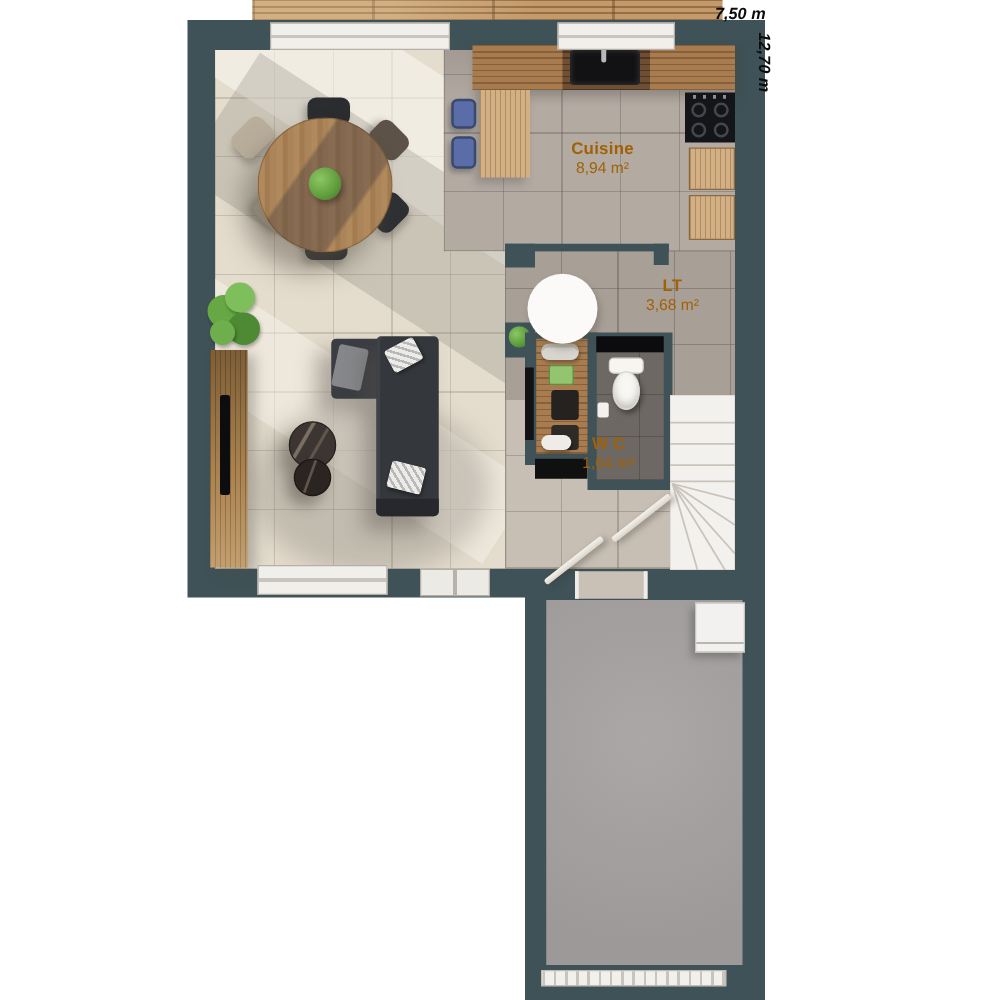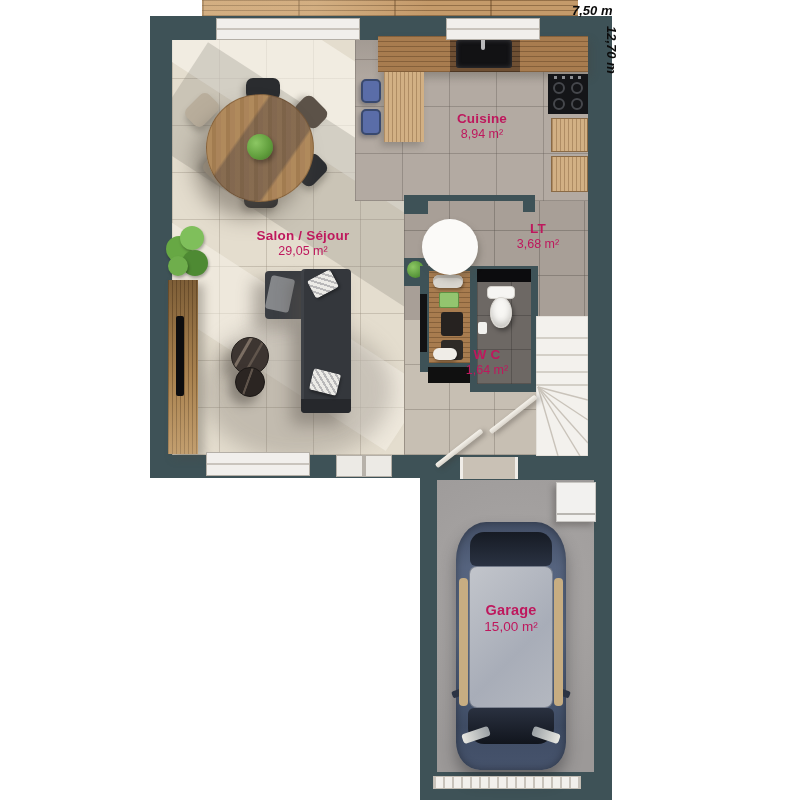--- a/index.html
+++ b/index.html
@@ -48,21 +48,21 @@
     border-bottom:3px solid #efe9e0;box-sizing:border-box;}
   .wood-h{background:#a87c4f;
     background-image:repeating-linear-gradient(0deg, rgba(70,45,20,.35) 0 1px, transparent 1px 5px);}
   .wood-v{background:#d2b084;
     background-image:repeating-linear-gradient(90deg, rgba(110,75,40,.35) 0 1px, transparent 1px 4px);}
   .wood-console{background:#a9824f;
     background-image:
       linear-gradient(180deg, rgba(60,40,20,.4), rgba(0,0,0,0) 55%, rgba(255,225,185,.3)),
       repeating-linear-gradient(90deg, rgba(70,45,20,.4) 0 1px, transparent 1px 4px);}
   
-  .room-label{transform:translateX(-50%);text-align:center;color:#be185d;white-space:nowrap;z-index:40;}
+  .room-label{transform:translateX(-50%);text-align:center;color:#a16207;white-space:nowrap;z-index:40;}
   .room-name{font-weight:bold;font-size:13.5px;letter-spacing:.2px;}
   .room-area{font-size:12.5px;margin-top:1px;}
   .dim{font-size:13px;font-weight:bold;font-style:italic;color:#0b0b0b;white-space:nowrap;z-index:50;}
   .chair{border-radius:7px;box-shadow:-3px 4px 6px rgba(90,84,76,.4);box-sizing:border-box;}
   .burner{position:absolute;width:12px;height:12px;border-radius:50%;border:2px solid #45474c;box-sizing:border-box;}
   .plantball{position:absolute;border-radius:50%;box-shadow:1px 2px 3px rgba(0,0,0,.3);}
 </style>
 </head>
 <body>
 
@@ -183,47 +183,25 @@
 
   <div class="a window" style="left:216px;top:18px;width:144px;height:22px;z-index:10;"></div>
   <div class="a window" style="left:446px;top:18px;width:94px;height:22px;z-index:10;"></div>
   <div class="a window" style="left:206px;top:452px;width:104px;height:24px;z-index:10;"></div>
   <div class="a glass-door" style="left:336px;top:455px;width:56px;height:22px;z-index:10;"></div>
   <div class="a" style="left:460px;top:457px;width:58px;height:22px;background:#c9c1b5;border-left:3px solid #f0ede8;border-right:3px solid #f0ede8;box-sizing:border-box;z-index:10;"></div>
   <div class="a" style="left:433px;top:776px;width:148px;height:13px;background:#f2f0ec;background-image:repeating-linear-gradient(90deg, #c8c3bb 0 2px, transparent 2px 9px);border:1px solid #c2bdb4;box-sizing:border-box;z-index:10;"></div>
 
   <div class="a" style="left:556px;top:482px;width:40px;height:40px;background:#f2f1ef;border:1px solid #c8c6c2;box-sizing:border-box;box-shadow:-3px 4px 6px rgba(60,58,55,.35);background-image:linear-gradient(to bottom, transparent 80%, #b9b6b1 80%, #b9b6b1 84%, transparent 84%);"></div>
 
-  <div class="a" style="left:456px;top:522px;width:110px;height:248px;">
-    <div class="a" style="left:0;top:0;width:110px;height:248px;border-radius:30px 30px 24px 24px / 38px 38px 28px 28px;
-         background:linear-gradient(180deg, #434f66 0%, #55637e 18%, #5a6983 45%, #4e5d78 62%, #3f4c64 82%, #46536c 100%);
-         box-shadow:0 10px 16px rgba(40,40,45,.45), inset 0 0 8px rgba(0,0,0,.35);"></div>
-    <div class="a" style="left:-4px;top:168px;width:10px;height:7px;background:#2c3443;border-radius:2px;transform:rotate(-20deg);"></div>
-    <div class="a" style="left:104px;top:168px;width:10px;height:7px;background:#2c3443;border-radius:2px;transform:rotate(20deg);"></div>
-    <div class="a" style="left:14px;top:10px;width:82px;height:34px;background:linear-gradient(180deg,#161b24,#2a3242);border-radius:14px 14px 6px 6px;"></div>
-    <div class="a" style="left:3px;top:56px;width:9px;height:128px;background:#c7ad82;border-radius:4px;"></div>
-    <div class="a" style="left:98px;top:56px;width:9px;height:128px;background:#c7ad82;border-radius:4px;"></div>
-    <div class="a" style="left:13px;top:44px;width:84px;height:142px;background:linear-gradient(135deg,#c2c5cb,#a8adb8 60%,#b4b8c0);border:1px solid rgba(60,70,90,.5);box-sizing:border-box;border-radius:8px;"></div>
-    <div class="a" style="left:12px;top:186px;width:86px;height:36px;background:linear-gradient(180deg,#2a3140,#11151d);border-radius:6px 6px 16px 16px;"></div>
-    <div class="a" style="left:6px;top:208px;width:28px;height:10px;background:linear-gradient(90deg,#e8e8e2,#9aa0a4);border-radius:3px;transform:rotate(-18deg);"></div>
-    <div class="a" style="left:76px;top:208px;width:28px;height:10px;background:linear-gradient(270deg,#e8e8e2,#9aa0a4);border-radius:3px;transform:rotate(18deg);"></div>
-    <div class="a room-label" style="left:55px;top:80px;">
-      <div class="room-name" style="font-size:14.5px;">Garage</div>
-      <div class="room-area" style="font-size:13.5px;">15,00 m²</div>
-    </div>
-  </div>
 
   <div class="a room-label" style="left:482px;top:111px;">
     <div class="room-name">Cuisine</div>
     <div class="room-area">8,94 m²</div>
   </div>
-  <div class="a room-label" style="left:303px;top:228px;">
-    <div class="room-name">Salon / Séjour</div>
-    <div class="room-area">29,05 m²</div>
-  </div>
   <div class="a room-label" style="left:538px;top:221px;">
     <div class="room-name">LT</div>
     <div class="room-area">3,68 m²</div>
   </div>
   <div class="a room-label" style="left:487px;top:347px;">
     <div class="room-name">W C</div>
     <div class="room-area">1,64 m²</div>
   </div>
 
 </div>

